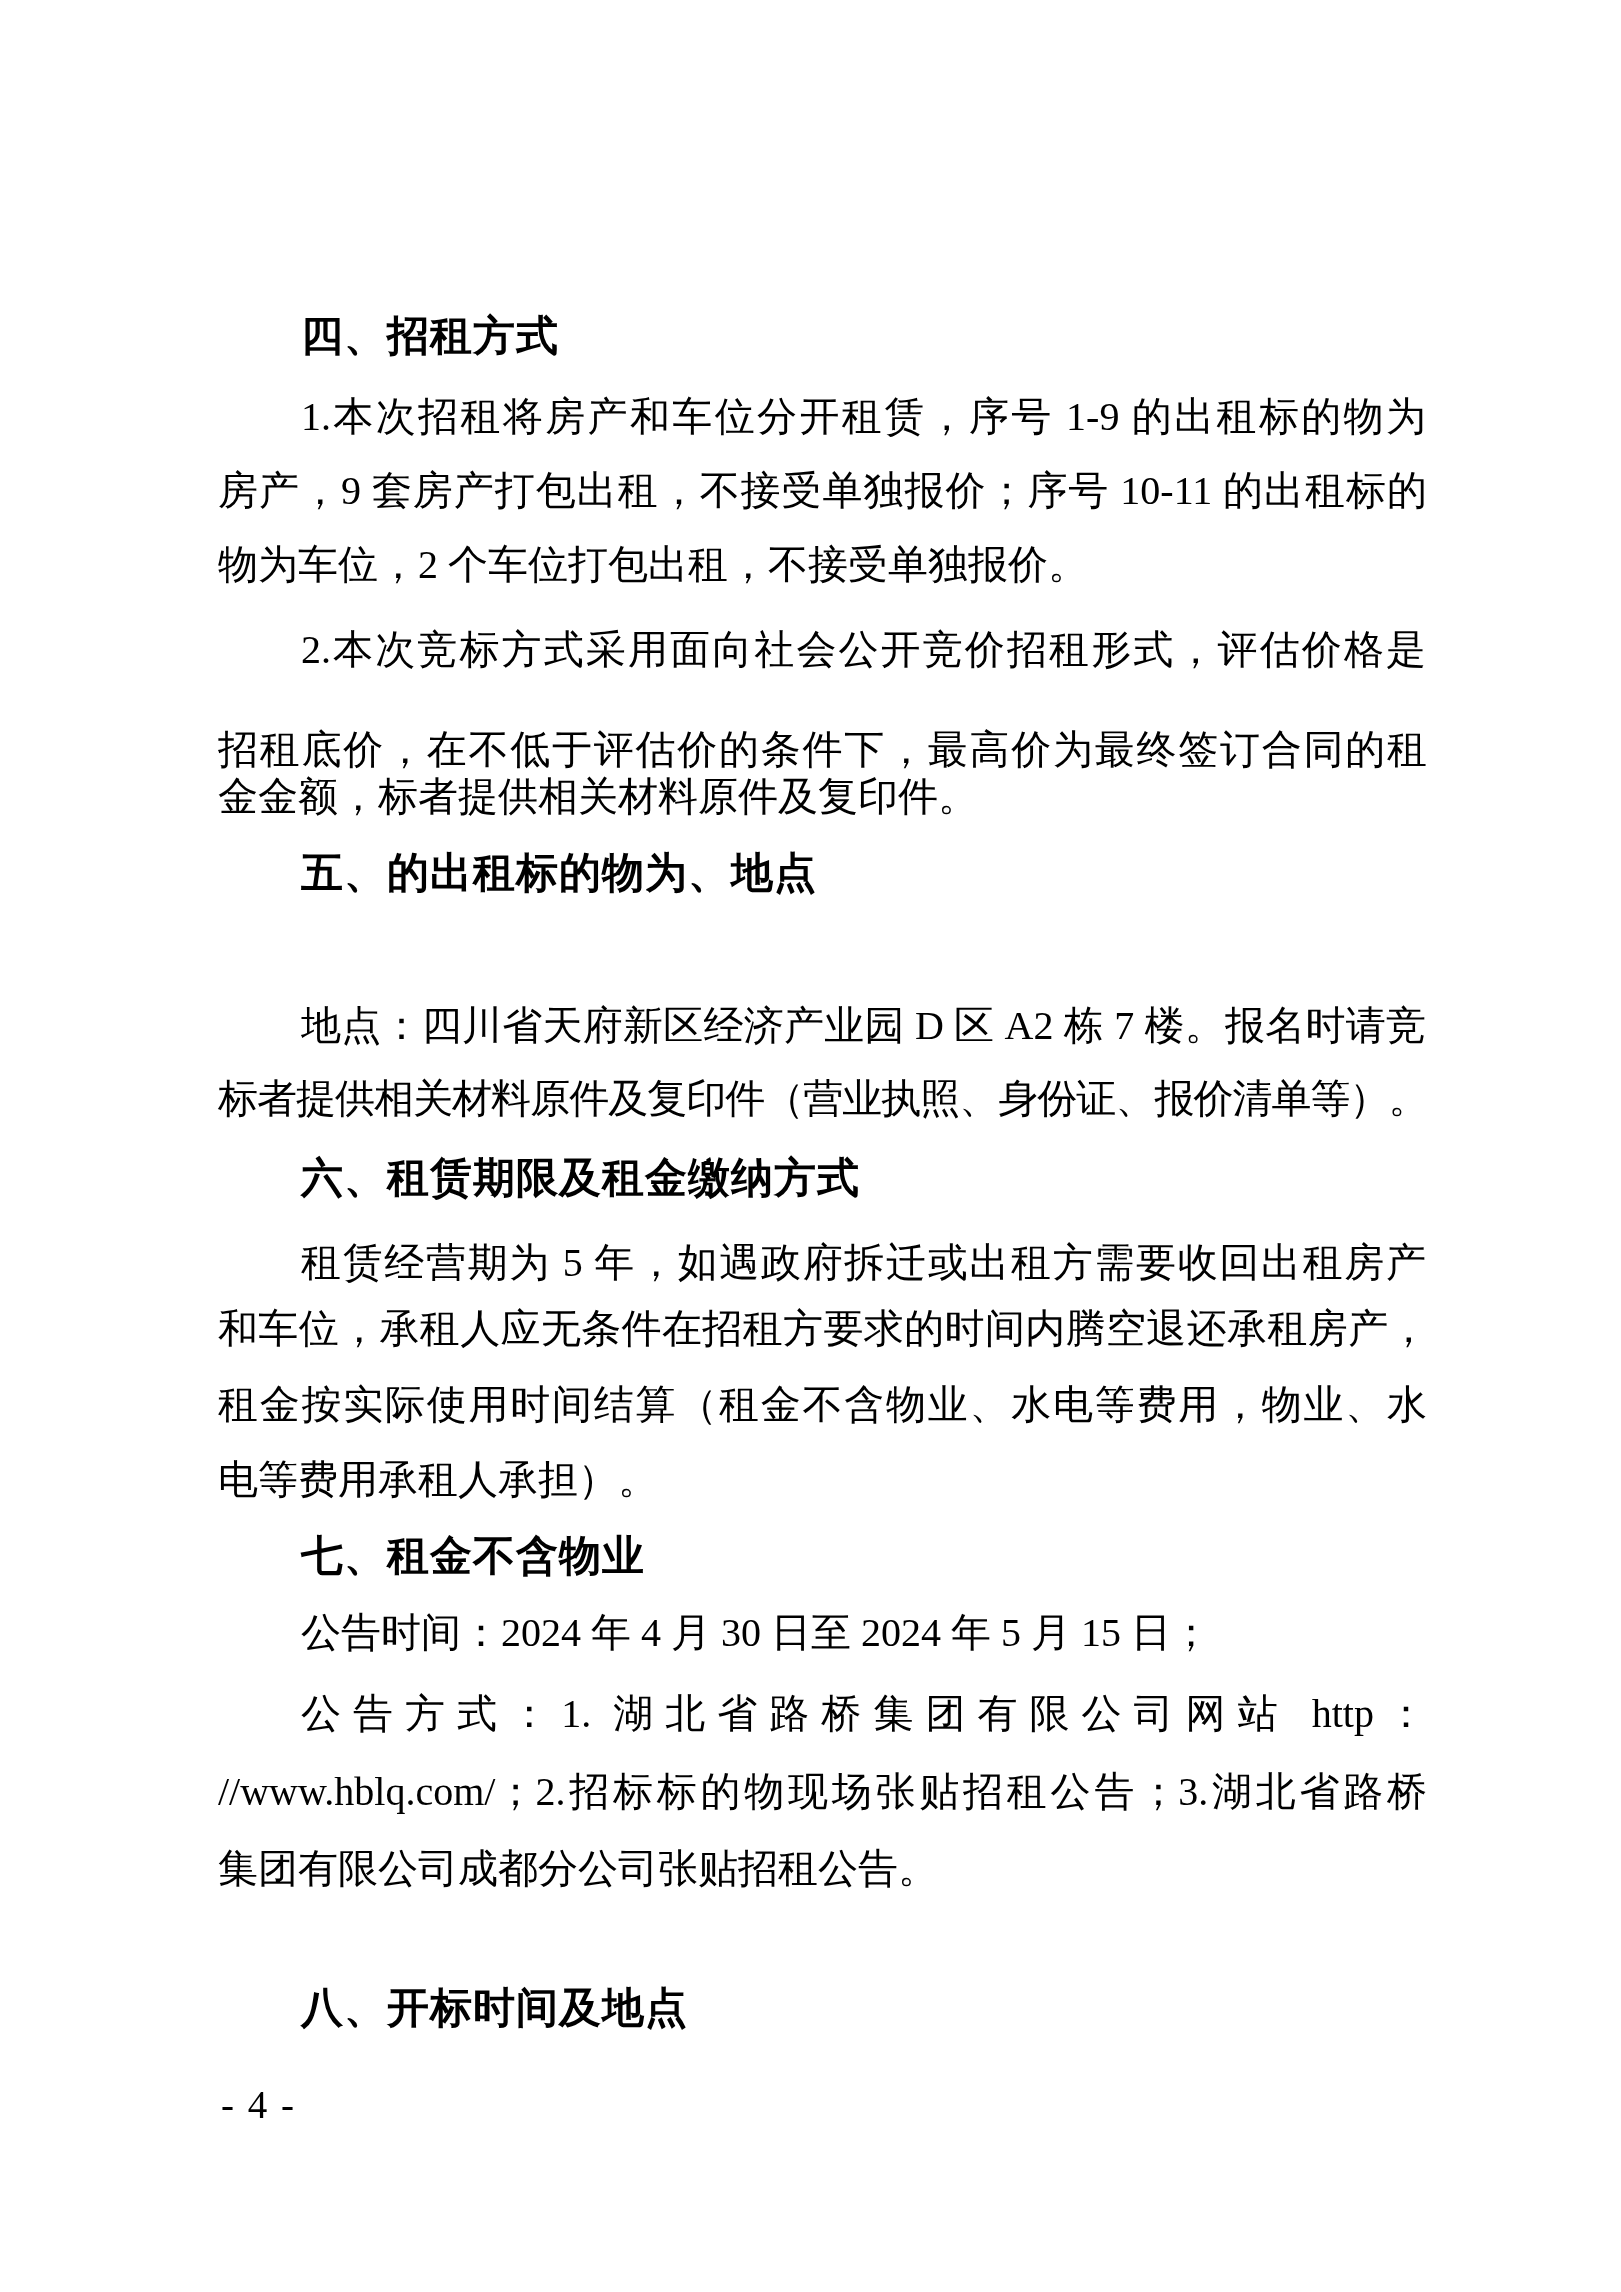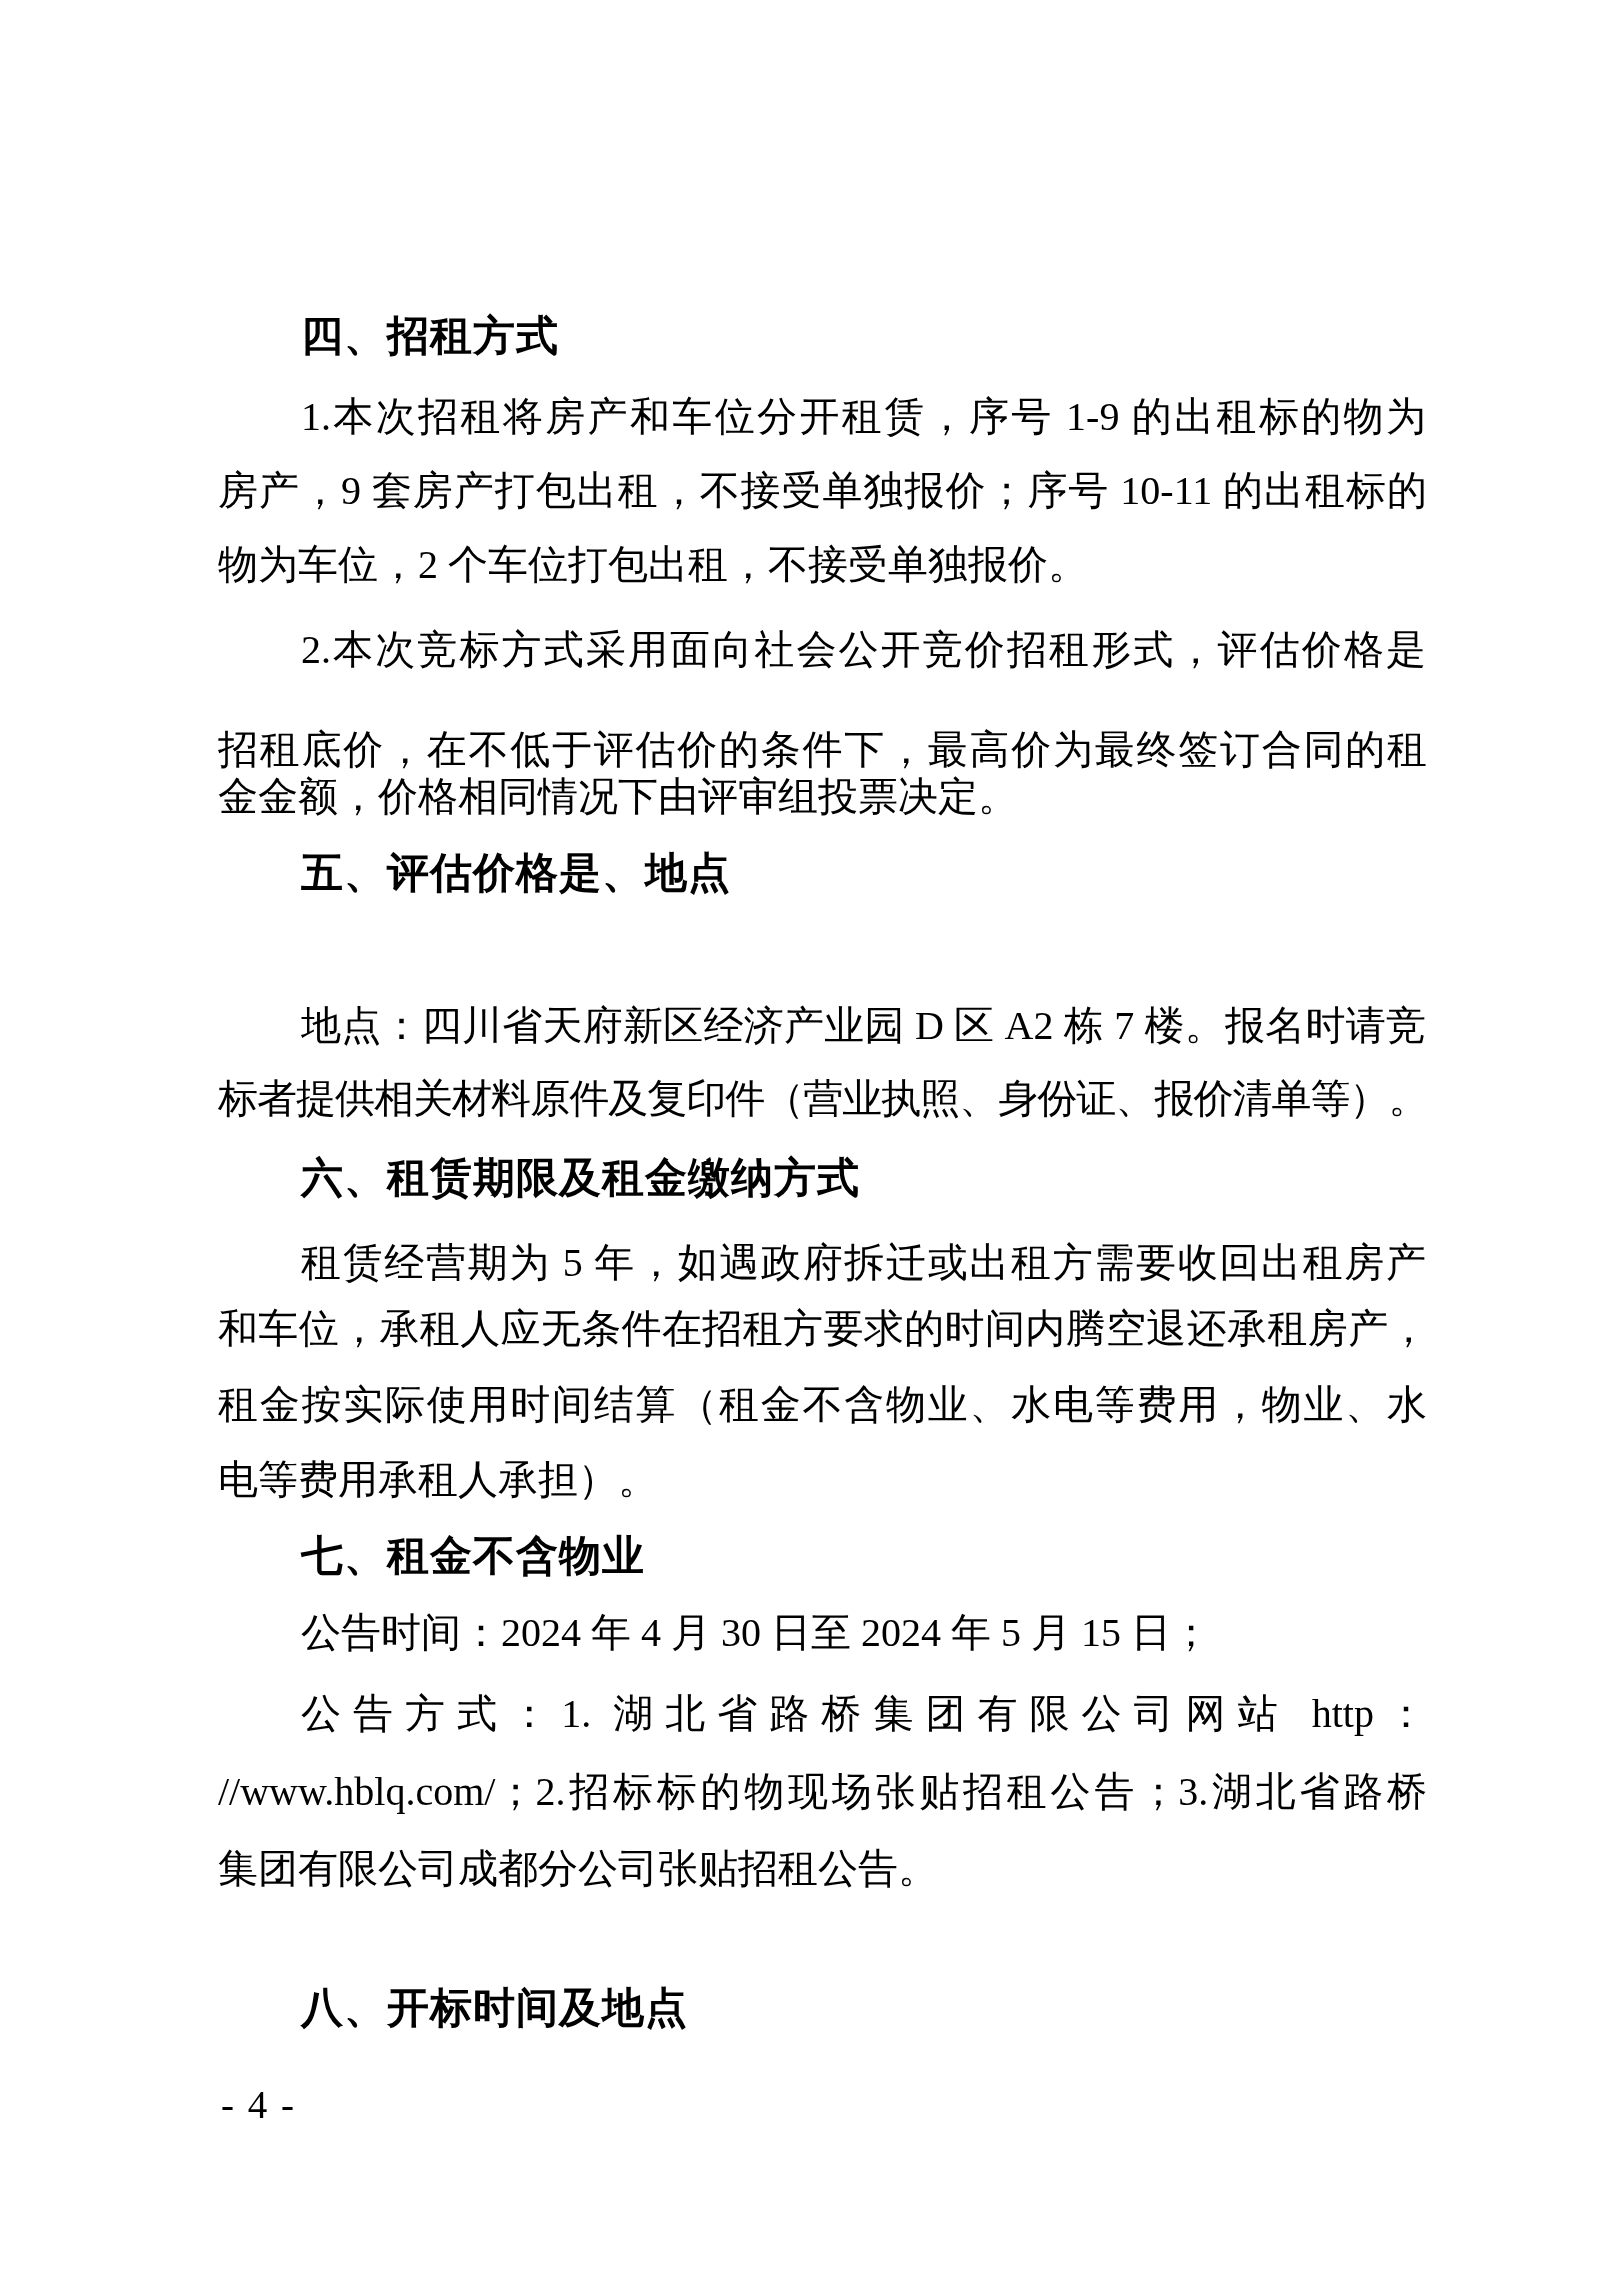--- a/index.html
+++ b/index.html
@@ -59,23 +59,23 @@
 <div class="page">
 
   <div class="line h" style="top:312px">四、招租方式</div>
 
   <div class="line j ind" style="top:394px">1.本次招租将房产和车位分开租赁，序号 1-9 的出租标的物为</div>
   <div class="line j" style="top:468px">房产，9 套房产打包出租，不接受单独报价；序号 10-11 的出租标的</div>
   <div class="line" style="top:542px">物为车位，2 个车位打包出租，不接受单独报价。</div>
 
   <div class="line j ind" style="top:627px">2.本次竞标方式采用面向社会公开竞价招租形式，评估价格是</div>
   <div class="line j" style="top:727px">招租底价，在不低于评估价的条件下，最高价为最终签订合同的租</div>
-  <div class="line" style="top:774px">金金额，价格相同情况下由评审组投票决定。</div>
+  <div class="line" style="top:774px">金金额，标者提供相关材料原件及复印件。</div>
 
-  <div class="line h" style="top:849px">五、评估价格是、地点</div>
+  <div class="line h" style="top:849px">五、的出租标的物为、地点</div>
 
   <div class="line j ind" style="top:1003px">地点：四川省天府新区经济产业园 D 区 A2 栋 7 楼。报名时请竞</div>
   <div class="line j tight" style="top:1076px">标者提供相关材料原件及复印件（营业执照、身份证、报价清单等）。</div>
 
   <div class="line h" style="top:1154px">六、租赁期限及租金缴纳方式</div>
 
   <div class="line j ind" style="top:1240px">租赁经营期为 5 年，如遇政府拆迁或出租方需要收回出租房产</div>
   <div class="line j tight" style="top:1306px">和车位，承租人应无条件在招租方要求的时间内腾空退还承租房产，</div>
   <div class="line j" style="top:1382px">租金按实际使用时间结算（租金不含物业、水电等费用，物业、水</div>
   <div class="line" style="top:1457px">电等费用承租人承担）。</div>

